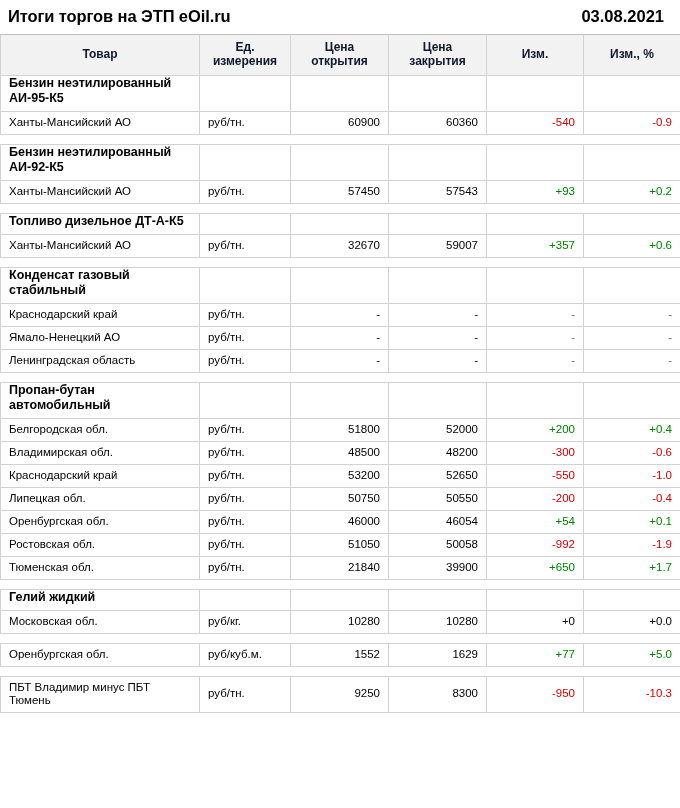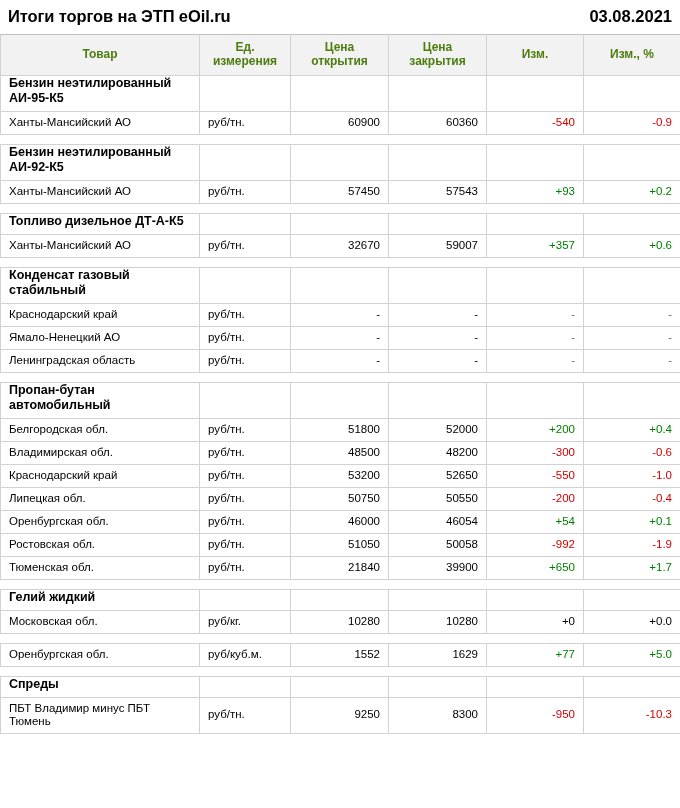--- a/index.html
+++ b/index.html
@@ -16,21 +16,21 @@
   }
   .page {
     width: 680px;
     box-sizing: border-box;
     padding: 0;
   }
   .header {
     display: flex;
     align-items: baseline;
     justify-content: space-between;
-    padding: 7px 8px 8px 8px;
+    padding: 7px 16px 8px 8px;
   }
   .header .title {
     font-size: 16.5px;
     font-weight: bold;
     letter-spacing: -0.1px;
   }
   .header .date {
     font-size: 16.5px;
     font-weight: bold;
   }
@@ -46,21 +46,21 @@
   table.results col.c-close  { width: 98px; }
   table.results col.c-chg    { width: 97px; }
   table.results col.c-chgp   { width: 97px; }
 
   thead th {
     background: #f2f2f2;
     border: 1px solid #d2d2d2;
     border-top: 1px solid #bfbfbf;
     font-weight: bold;
     font-size: 12px;
-    color: #4d7c0f;
+    color: #0f172a;
     padding: 6px 8px;
     text-align: center;
     line-height: 1.15;
     vertical-align: middle;
   }
   thead th.name-col { }
   tbody td {
     border: 1px solid #d2d2d2;
     padding: 4px 8px;
     vertical-align: middle;
@@ -320,28 +320,20 @@
           <td class="name">Оренбургская обл.</td>
           <td class="unit">руб/куб.м.</td>
           <td class="num">1552</td>
           <td class="num">1629</td>
           <td class="num pos">+77</td>
           <td class="num pos">+5.0</td>
         </tr>
         <tr class="spacer">
           <td colspan="6"></td>
         </tr>
-        <tr class="group">
-          <td class="name">Спреды</td>
-          <td class="empty">&nbsp;</td>
-          <td class="empty">&nbsp;</td>
-          <td class="empty">&nbsp;</td>
-          <td class="empty">&nbsp;</td>
-          <td class="empty">&nbsp;</td>
-        </tr>
         <tr>
           <td class="name">ПБТ Владимир минус ПБТ Тюмень</td>
           <td class="unit">руб/тн.</td>
           <td class="num">9250</td>
           <td class="num">8300</td>
           <td class="num neg">-950</td>
           <td class="num neg">-10.3</td>
         </tr>
       </tbody>
   </table>

